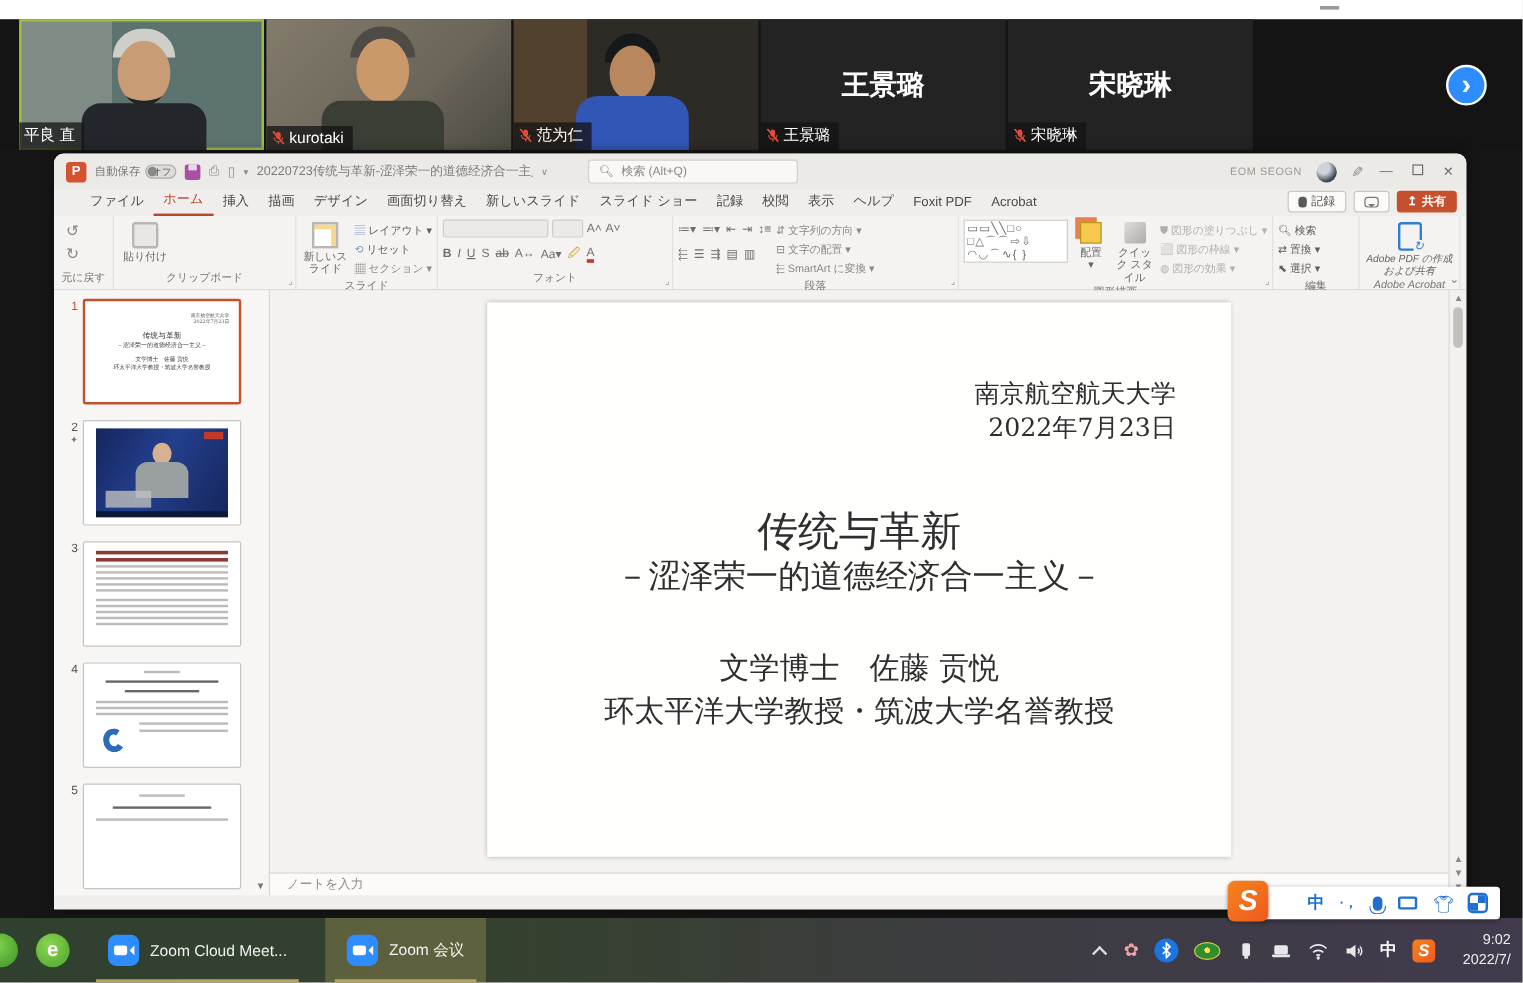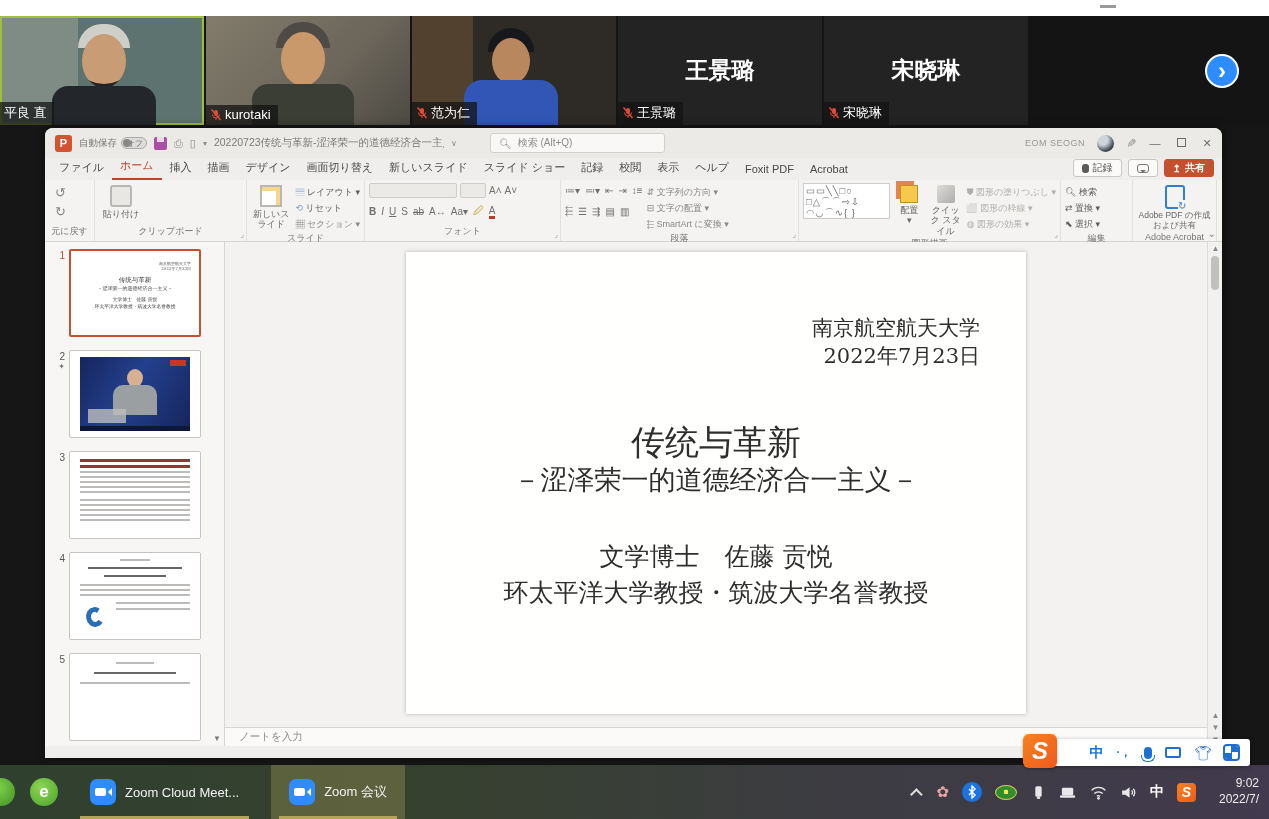--- a/index.html
+++ b/index.html
@@ -43,21 +43,21 @@
   .searchbox { position:absolute; left:445px; top:5px; width:175px; height:20px; background:#f9f8f7;
                border:1px solid #d2d0cd; border-radius:3px; display:flex; align-items:center; gap:6px;
                padding:0 8px; color:#8b8987; font-size:10px; }
   .tb-right { position:absolute; right:8px; top:0; height:30px; display:flex; align-items:center; gap:12px; }
   .username { color:#9a9894; font-size:9px; letter-spacing:.5px; }
   .avatar { width:17px; height:17px; border-radius:50%; background:radial-gradient(circle at 35% 30%,#cfd4da 30%,#3a4550 70%); }
   .penicon { color:#8a8886; font-size:12px; transform:rotate(90deg); }
   .wc { color:#6f6d6b; font-size:11px; width:14px; text-align:center; }
   .wc-box { width:9px; height:9px; border:1px solid #6f6d6b; display:inline-block; }
 
-  .tabrow { height:22px; display:flex; align-items:flex-end; padding:0 6px; gap:0; position:relative; background:#f0eeec;}
+  .tabrow { height:22px; display:flex; align-items:flex-end; padding:0 22px; gap:0; position:relative; background:#f0eeec;}
   .mtab { padding:3px 8px 5px; font-size:11px; color:#4a4a4a; white-space:nowrap; }
   .mtab.active { color:#b7472a; font-weight:normal; border-bottom:2.5px solid #b7472a; }
   .tab-right { position:absolute; right:8px; bottom:3px; display:flex; gap:6px; align-items:center; }
   .pill { border:1px solid #c9c7c4; background:#fbfaf9; border-radius:3px; height:18px; display:flex;
           align-items:center; gap:4px; padding:0 8px; font-size:10px; color:#555; }
   .rec-dot { width:7px; height:9px; border-radius:3px; background:#5a5a5a; }
   .bubble { width:12px; height:9px; border:1.4px solid #777; border-radius:3px; position:relative;}
   .bubble::after { content:""; position:absolute; left:2px; bottom:-4px; border:3px solid transparent; border-top-color:#777; }
   .sharebtn { background:#c4502e; border-color:#c4502e; color:#fff; font-weight:bold; }
 
@@ -170,21 +170,21 @@
 
 <div class="screen">
 
   <div class="topwhite">
     <div class="win-min-dash"></div>
   </div>
 
   <div class="vstrip">
 
 
-    <div class="vtile active" style="background:linear-gradient(90deg,#7e8c85 0 38%,#5d7370 38%);">
+    <div class="vtile active" style="background:linear-gradient(90deg,#7e8c85 0 38%,#5d7370 38%);margin-left:16px;">
       <div class="p-hair" style="left:78px;top:8px;width:52px;height:24px;border-radius:26px 26px 0 0;background:#cfcfca;"></div>
       <div class="p-face" style="left:82px;top:18px;width:44px;height:54px;border-radius:50%;background:#c89c74;box-shadow:inset 0 -18px 0 -14px #222;"></div>
       <div class="p-body" style="left:52px;top:70px;width:104px;height:40px;border-radius:16px 16px 0 0;background:#23272b;"></div>
       <div class="vlabel">
           <span>平良 直</span>
         </div>
     </div>
 
     <div class="vtile" style="background:linear-gradient(135deg,#837c6c,#6b655a 60%,#4c4a42);">
       <div class="p-hair" style="left:70px;top:6px;width:54px;height:26px;border-radius:27px 27px 0 0;background:#4e4a45;"></div>
@@ -413,21 +413,21 @@
       <div class="rg" style="width:72px;">
         <div class="rg-body">
           <div class="smallcol">
             <span class="en">🔍︎ <span>検索</span></span>
             <span class="en">⇄ <span>置換</span> ▾</span>
             <span class="en">⬉ <span>選択</span> ▾</span>
           </div>
         </div>
         <div class="rg-label">編集</div>
       </div>
-      <div class="rg" style="width:84px;">
+      <div class="rg" style="width:84px;font-style:italic;">
         <div class="rg-body" style="justify-content:center;width:100%;">
           <div class="bigbtn" style="width:76px;">
             <div class="adobeicon"></div>
             <span style="font-size:8.5px;">Adobe PDF の作成および共有</span>
             </div>
         </div>
         <div class="rg-label">Adobe Acrobat</div>
       </div>
       <div class="rg" style="width:64px;">
         <div class="rg-body" style="justify-content:center;width:100%;">

